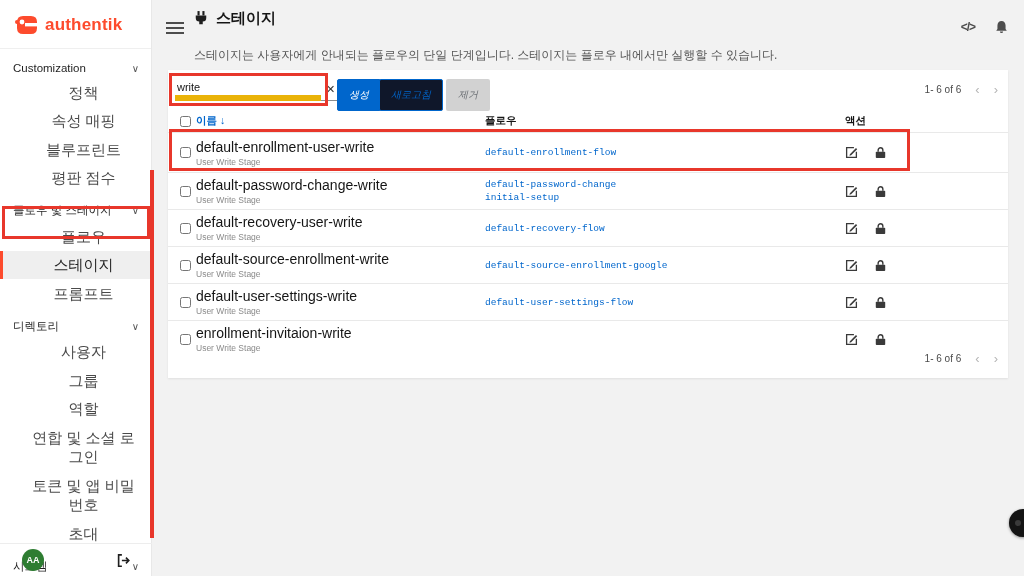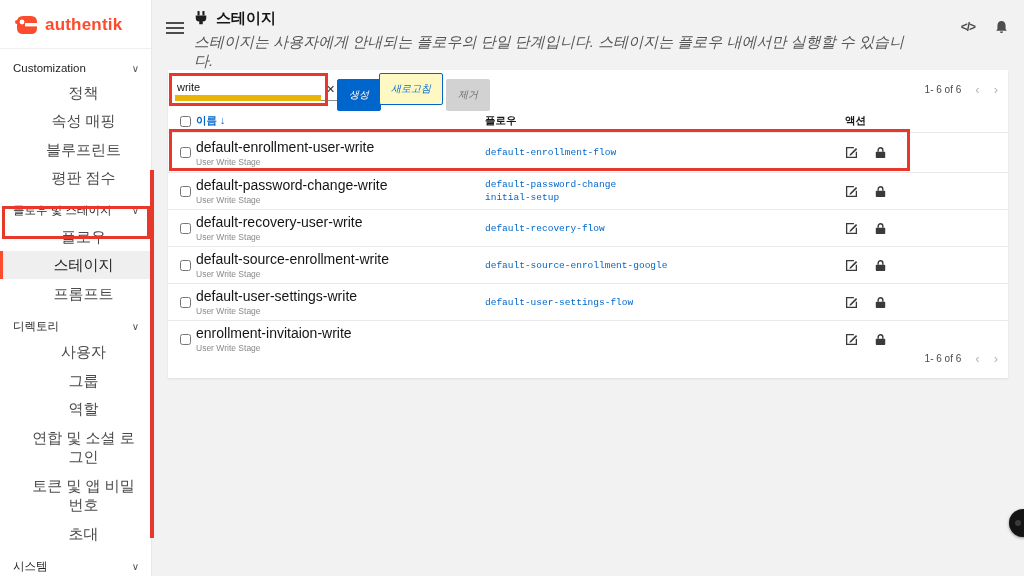--- a/index.html
+++ b/index.html
@@ -28,21 +28,21 @@
     color:#fff; font-size:9px; font-weight:bold; display:flex; align-items:center;
     justify-content:center; }
 
   
   .main { position:absolute; left:152px; top:0; right:0; bottom:0; background:#f2f2f2; }
   .hamburger { position:absolute; left:14px; top:22px; width:18px; cursor:pointer; }
   .hamburger span { display:block; height:2px; background:#4d4d4d; margin-bottom:3px; }
   .page-head { position:absolute; left:42px; top:9px; right:120px; }
   .page-title { display:flex; align-items:center; gap:8px; font-size:15px;
     font-weight:bold; color:#151515; }
-  .page-sub { margin-top:5px; font-size:15px; color:#555;font-style:italic; }
+  .page-sub { margin-top:19px; font-size:12px; color:#555; }
   .head-icons { position:absolute; right:16px; top:20px; display:flex; gap:20px;
     align-items:center; color:#4d4d4d; }
   .code-icon { font-size:12px; font-weight:bold; letter-spacing:-1px; cursor:pointer; }
 
   
   .card { position:absolute; left:16px; right:16px; top:70px; height:308px;
     background:#fff; box-shadow:0 1px 2px rgba(0,0,0,.08); }
 
   .toolbar { position:absolute; left:0; top:0; right:0; height:40px; }
   .searchbox { position:absolute; left:7px; top:9px; width:150px; height:22px;
@@ -50,21 +50,21 @@
   .searchbox input { flex:1; border:none; border-bottom:6px solid #eab308;
     outline:none; font-size:11px; color:#151515; height:21px; padding:0 2px;
     font-family:"Liberation Sans", sans-serif; background:transparent; }
   .sx { border:none; background:none; font-size:11px; color:#333; cursor:pointer;
     padding:0 5px; border-bottom:1px solid #8a8d90; height:21px; }
   .smag { border:none; background:none; cursor:pointer; padding:0 4px; height:21px; }
   .btn { font-size:10px; padding:8px 11px; border-radius:2px; cursor:pointer;
     border:1px solid transparent; font-family:"Liberation Sans", sans-serif;font-style:italic; }
   .btn-create { position:absolute; left:169px; top:9px; background:#0066cc;
     color:#fff; border-color:#0066cc; }
-  .btn-refresh { position:absolute; left:211px; top:3px; background:#fef9c3;
+  .btn-refresh { position:absolute; left:211px; top:9px; background:#0f172a;
     color:#0066cc; border-color:#0066cc; }
   .btn-delete { position:absolute; left:278px; top:9px; background:#d2d2d2;
     color:#6a6e73; cursor:default; }
   .pag { position:absolute; right:10px; display:flex; align-items:center; gap:14px;
     font-size:10px; color:#4a4a4a; }
   .pag.top { top:14px; }
   .pag.bottom { bottom:14px; }
   .pag .arr { color:#b5b5b5; font-size:13px; cursor:pointer; line-height:10px; }
 
   .tbl { position:absolute; left:0; top:40px; right:0; }
@@ -155,20 +155,31 @@
       <div class="nav-item">인증서</div>
       <div class="nav-item">Outpost 통합</div>
       <div class="nav-item">설정</div>
     </div>
 
     <div class="nav-section sep">
       
     </div>
   </div>
 
+  <div class="side-footer">
+    <div class="avatar">AA</div>
+    <button class="ico-btn">
+      <span>
+        <svg width="13" height="13" viewBox="0 0 16 16">
+          <path d="M6 1 H2 V15 H6" stroke="#1f1f1f" stroke-width="2" fill="none"></path>
+          <path d="M6 8 H14 M11 4.5 L14.5 8 L11 11.5" stroke="#1f1f1f" stroke-width="2" fill="none"></path>
+        </svg>
+      </span>
+    </button>
+  </div>
 </div>
 
 <div class="main">
 
   <div class="hamburger">
     <span></span>
       <span></span>
       <span></span>
   </div>
 

